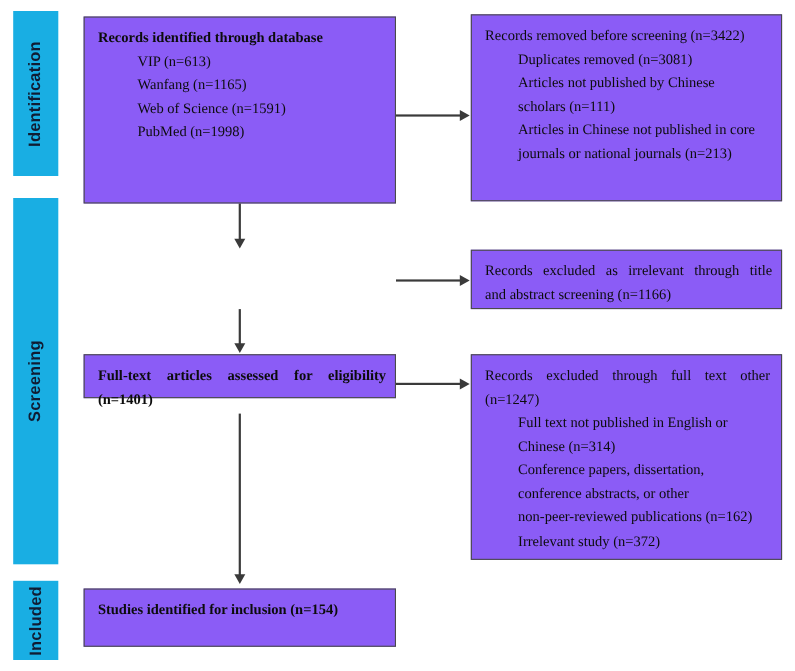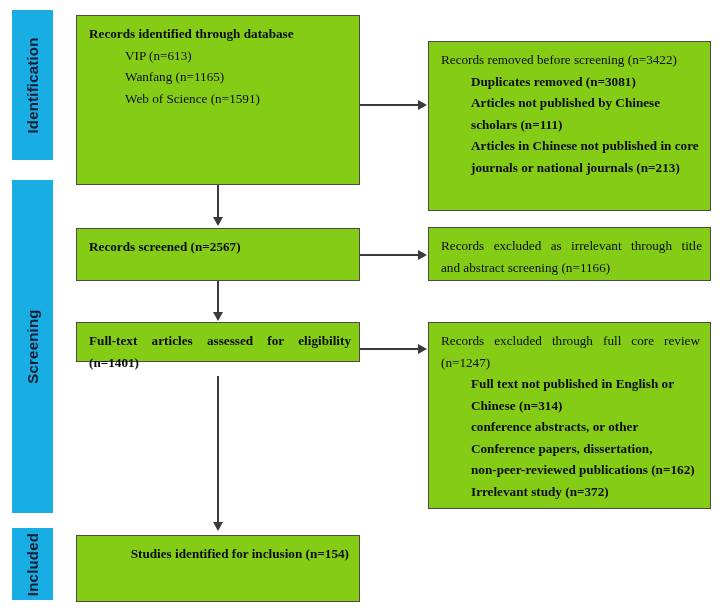--- a/index.html
+++ b/index.html
@@ -37,46 +37,46 @@
   }
   #bar-identification { top: 10px;  height: 150px; }
   #bar-screening     { top: 180px; height: 333px; }
   #bar-included      { top: 528px; height: 72px;  }
 
   
   .flow-box {
     position: absolute;
     box-sizing: border-box;
     border: 1.3px solid #4a4a4a;
-    background: #84cc16;
+    background: #8b5cf6;
     padding: 7px 10px 5px 12px;
   }
   .flow-box .line {
     font-size: 13.2px;
     line-height: 21.5px;
     color: #0c0c0c;
     white-space: nowrap;
   }
   .flow-box .line.bold { font-weight: bold; }
   .flow-box .line.indent { padding-left: 36px; }
-  .flow-box .line.indent2 { padding-left: 30px; font-weight: bold; }
+  .flow-box .line.indent2 { padding-left: 30px; }
   .flow-box .line.just {
     text-align: justify;
     text-align-last: justify;
     white-space: normal;
   }
 
   
   #box-identified   { left: 76px; top: 15px;  width: 284px; height: 170px; }
   #box-screened     { left: 76px; top: 228px; width: 284px; height: 53px;  }
   #box-fulltext     { left: 76px; top: 322px; width: 284px; height: 40px;  }
-  #box-included     { left: 76px; top: 535px; width: 284px; height: 67px; text-align: right;  }
+  #box-included     { left: 76px; top: 535px; width: 284px; height: 53px;  }
 
   
-  #box-removed      { left: 428px; top: 13px;  width: 283px; height: 170px; margin-top: 28px; }
+  #box-removed      { left: 428px; top: 13px;  width: 283px; height: 170px; }
   #box-excl-title   { left: 428px; top: 227px; width: 283px; height: 54px;  }
   #box-excl-full    { left: 428px; top: 322px; width: 283px; height: 187px; }
 
   
   .conn {
     position: absolute;
     background: #3a3a3a;
   }
   .conn.v { width: 1.6px; }
   .conn.h { height: 1.6px; }
@@ -109,25 +109,23 @@
   </div>
   <div class="stage-bar" id="bar-included">
     <span class="stage-label">Included</span>
   </div>
 
   <div class="flow-box" id="box-identified">
     <div class="line bold">Records identified through database</div>
     <div class="line indent">VIP (n=613)</div>
     <div class="line indent">Wanfang (n=1165)</div>
     <div class="line indent">Web of Science (n=1591)</div>
+    <div class="line indent">PubMed (n=1998)</div>
   </div>
 
-  <div class="flow-box" id="box-screened">
-    <div class="line bold">Records screened (n=2567)</div>
-  </div>
 
   <div class="flow-box" id="box-fulltext">
     <div class="line bold just" style="width:262px;">Full-text articles assessed for eligibility</div>
     <div class="line bold">(n=1401)</div>
   </div>
 
   <div class="flow-box" id="box-included">
     <div class="line bold">Studies identified for inclusion (n=154)</div>
   </div>
 
@@ -139,26 +137,26 @@
     <div class="line indent2">Articles in Chinese not published in core</div>
     <div class="line indent2">journals or national journals (n=213)</div>
   </div>
 
   <div class="flow-box" id="box-excl-title">
     <div class="line just" style="width:261px;">Records excluded as irrelevant through title</div>
     <div class="line">and abstract screening (n=1166)</div>
   </div>
 
   <div class="flow-box" id="box-excl-full">
-    <div class="line just" style="width:259px;">Records excluded through full core review</div>
+    <div class="line just" style="width:259px;">Records excluded through full text other</div>
     <div class="line">(n=1247)</div>
     <div class="line indent2">Full text not published in English or</div>
     <div class="line indent2">Chinese (n=314)</div>
+    <div class="line indent2">Conference papers, dissertation,</div>
     <div class="line indent2">conference abstracts, or other</div>
-    <div class="line indent2">Conference papers, dissertation,</div>
     <div class="line indent2">non-peer-reviewed publications (n=162)</div>
     <div class="line indent2">Irrelevant study (n=372)</div>
   </div>
 
   <div class="conn v" style="left:217px; top:185px; height:34px;"></div>
   <div class="arrowhead down" style="left:212.5px; top:217px;"></div>
 
   <div class="conn h" style="left:360px; top:104px; width:59px;"></div>
   <div class="arrowhead right" style="left:418px; top:99.5px;"></div>
 

